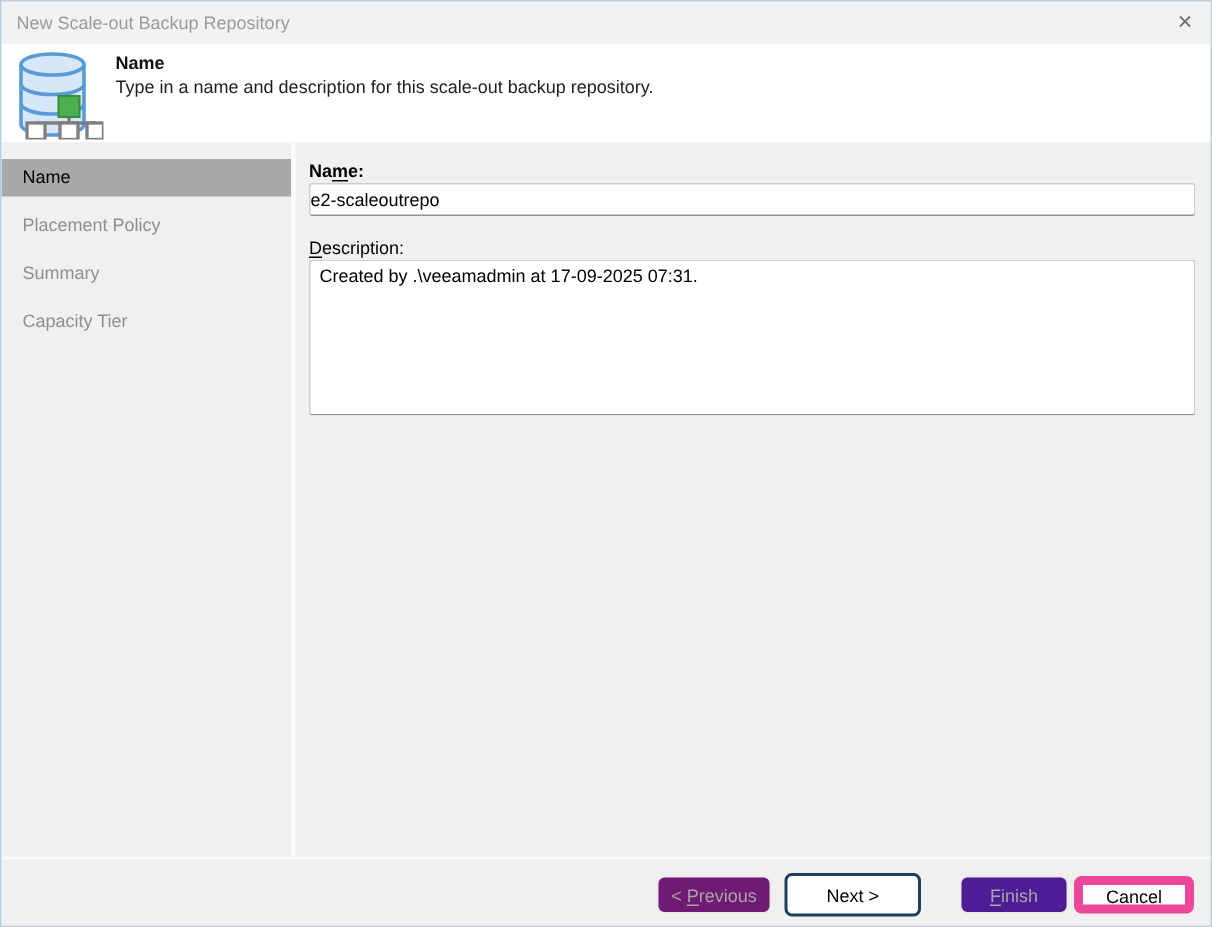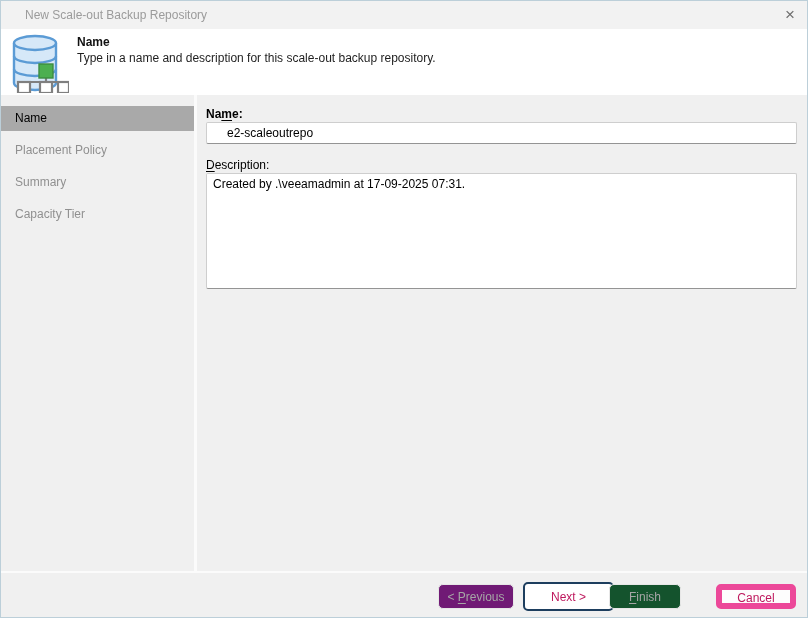--- a/index.html
+++ b/index.html
@@ -11,21 +11,21 @@
     font-size:12px;color:#1a1a1a;
     background:#f0f0f0;
     border:1px solid var(--window-border,#bccfd9);
     overflow:hidden;
   }
   
   .titlebar{
     position:absolute;left:0;top:0;width:100%;height:28px;
     background:#f2f2f2;display:flex;align-items:center;
   }
-  .titlebar .title{color:#9b9b9b;padding-left:24px;flex:1;}
+  .titlebar .title{color:#9b9b9b;padding-left:10px;flex:1;}
   .close-btn{
     border:none;background:transparent;width:34px;height:26px;
     font-size:17px;line-height:26px;color:#6f6f6f;cursor:pointer;padding:0;
     font-family:inherit;
   }
   
   .header{
     position:absolute;left:0;top:28px;width:100%;height:66px;
     background:#ffffff;display:flex;align-items:flex-start;
   }
@@ -47,33 +47,33 @@
   
   .flabel{position:absolute;left:205px;color:#000;}
   .flabel u{text-underline-offset:2px;}
   #name-label{top:106px;font-weight:bold;}
   #desc-label{top:157px;}
   .textbox{
     position:absolute;left:205px;width:591px;
     background:#fff;border:1px solid #cecece;border-bottom-color:#949494;
     border-radius:2px;font-family:inherit;font-size:12px;color:#000;
   }
-  #name-input{top:121px;height:22px;padding:0 20px;}
-  #desc-input{top:172px;height:116px;padding:3px 6px;resize:none;overflow:hidden;line-height:15px;}
+  #name-input{top:121px;height:22px;padding:0 0;}
+  #desc-input{top:172px;height:104px;padding:3px 6px;resize:none;overflow:hidden;line-height:15px;}
   
   .hdiv{position:absolute;left:0;top:570px;width:100%;height:2px;background:#fbfbfb;}
   .footer{position:absolute;left:0;top:572px;width:100%;height:45px;background:#f0f0f0;}
   .btn{
     position:absolute;font-family:inherit;font-size:12px;border-radius:5px;
-    height:25px;top:11px;cursor:pointer;color:#be185d;
+    height:25px;top:11px;cursor:pointer;color:#000000;
   }
   .btn u{text-underline-offset:2px;}
   #btn-previous{left:437px;width:76px;background:#701a75;border:1px solid #e7e7e7;color:#a6a6a6;cursor:default;}
   #btn-next{left:522px;width:91px;height:29px;top:9px;background:#ffffff;border:2px solid var(--accent-focus,#1d3e5e);}
-  #btn-finish{left:608px;width:72px;background:#14532d;border:1px solid #e7e7e7;color:#a6a6a6;cursor:default;}
+  #btn-finish{left:639px;width:72px;background:#4c1d95;border:1px solid #e7e7e7;color:#a6a6a6;cursor:default;}
   #btn-cancel{left:715px;width:80px;background:#fdfdfd;border:6px solid #ec4899;}
 </style>
 </head>
 <body>
 
 <div class="window">
 
   <div class="titlebar">
     <span class="title">New Scale-out Backup Repository</span>
     <button class="close-btn"><span>×</span></button>

